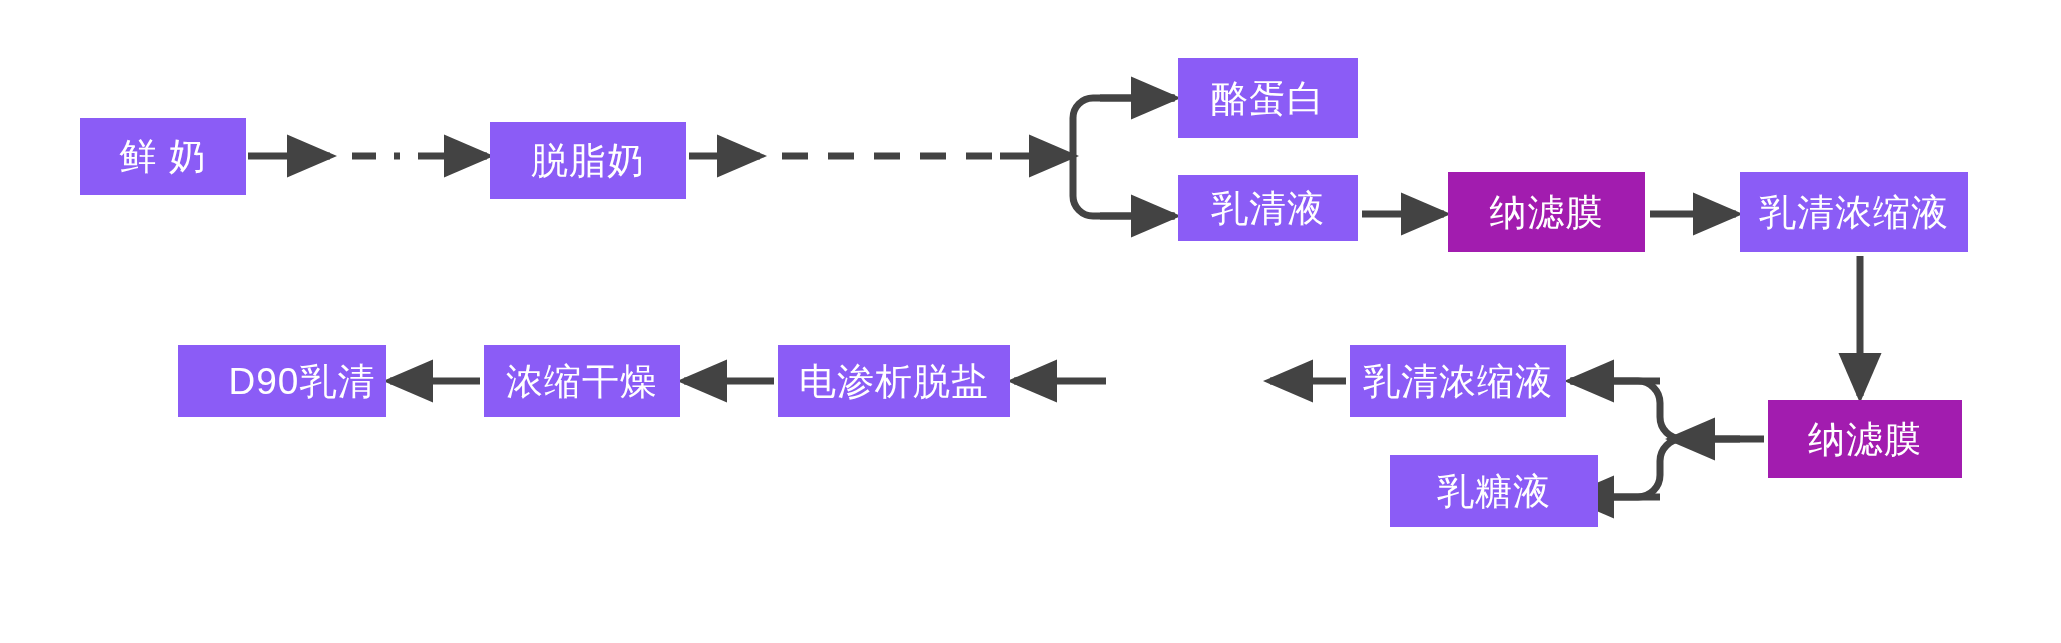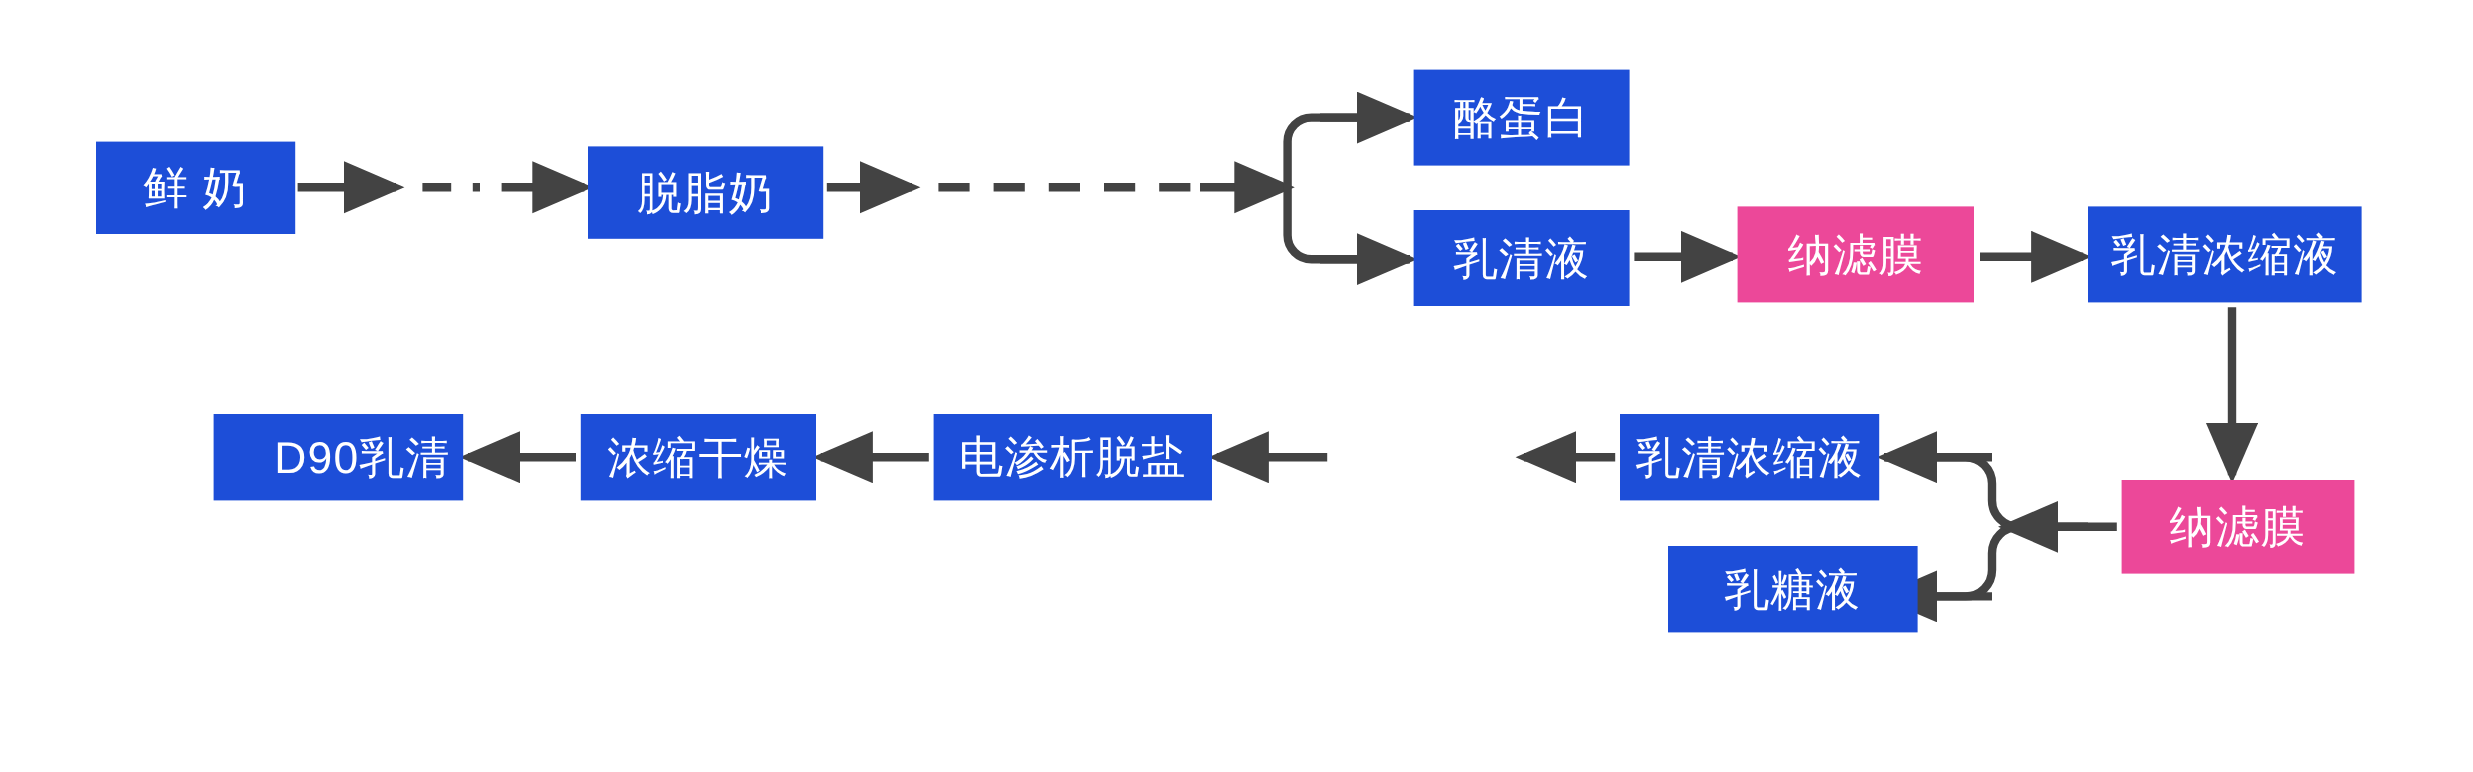--- a/index.html
+++ b/index.html
@@ -17,22 +17,22 @@
   .node{
     position:absolute;
     display:flex;align-items:center;justify-content:center;
     color:#ffffff;
     font-size:37px;
     line-height:1;
     letter-spacing:1px;
     white-space:nowrap;
     box-sizing:border-box;
   }
-  .node.light{background:#1d4ed8;align-items:center;}
-  .node.dark{background:#ec4899;}
+  .node.light{background:#8b5cf6;align-items:center;}
+  .node.dark{background:#a21caf;}
   .node span{display:block;}
 </style>
 </head>
 <body>
 
 <div id="canvas">
 
   <svg class="edges" viewBox="0 0 2061 643" xmlns="http://www.w3.org/2000/svg">
     <defs>
       <marker id="ah" markerWidth="8" markerHeight="8" refX="6.2" refY="3.1" orient="auto" markerUnits="strokeWidth">
@@ -87,21 +87,21 @@
   </div>
 
   <div class="node light" style="left:490px;top:122px;width:196px;height:77px;">
     <span>脱脂奶</span>
   </div>
 
   <div class="node light" style="left:1178px;top:58px;width:180px;height:80px;">
     <span>酪蛋白</span>
   </div>
 
-  <div class="node light" style="left:1178px;top:175px;width:180px;height:80px;">
+  <div class="node light" style="left:1178px;top:175px;width:180px;height:66px;font-family:Liberation Serif, serif;">
     <span>乳清液</span>
   </div>
 
   <div class="node dark" style="left:1448px;top:172px;width:197px;height:80px;">
     <span>纳滤膜</span>
   </div>
 
   <div class="node light" style="left:1740px;top:172px;width:228px;height:80px;">
     <span>乳清浓缩液</span>
   </div>
@@ -112,21 +112,21 @@
 
   <div class="node light" style="left:1350px;top:345px;width:216px;height:72px;">
     <span>乳清浓缩液</span>
   </div>
 
   <div class="node light" style="left:1390px;top:455px;width:208px;height:72px;">
     <span>乳糖液</span>
   </div>
 
 
-  <div class="node light" style="left:778px;top:345px;width:232px;height:72px;font-family:Liberation Serif, serif;">
+  <div class="node light" style="left:778px;top:345px;width:232px;height:72px;">
     <span>电渗析脱盐</span>
   </div>
 
   <div class="node light" style="left:484px;top:345px;width:196px;height:72px;">
     <span>浓缩干燥</span>
   </div>
 
   <div class="node light" style="left:178px;top:345px;width:208px;height:72px;padding-left:40px;">
     <span>D90乳清</span>
   </div>

